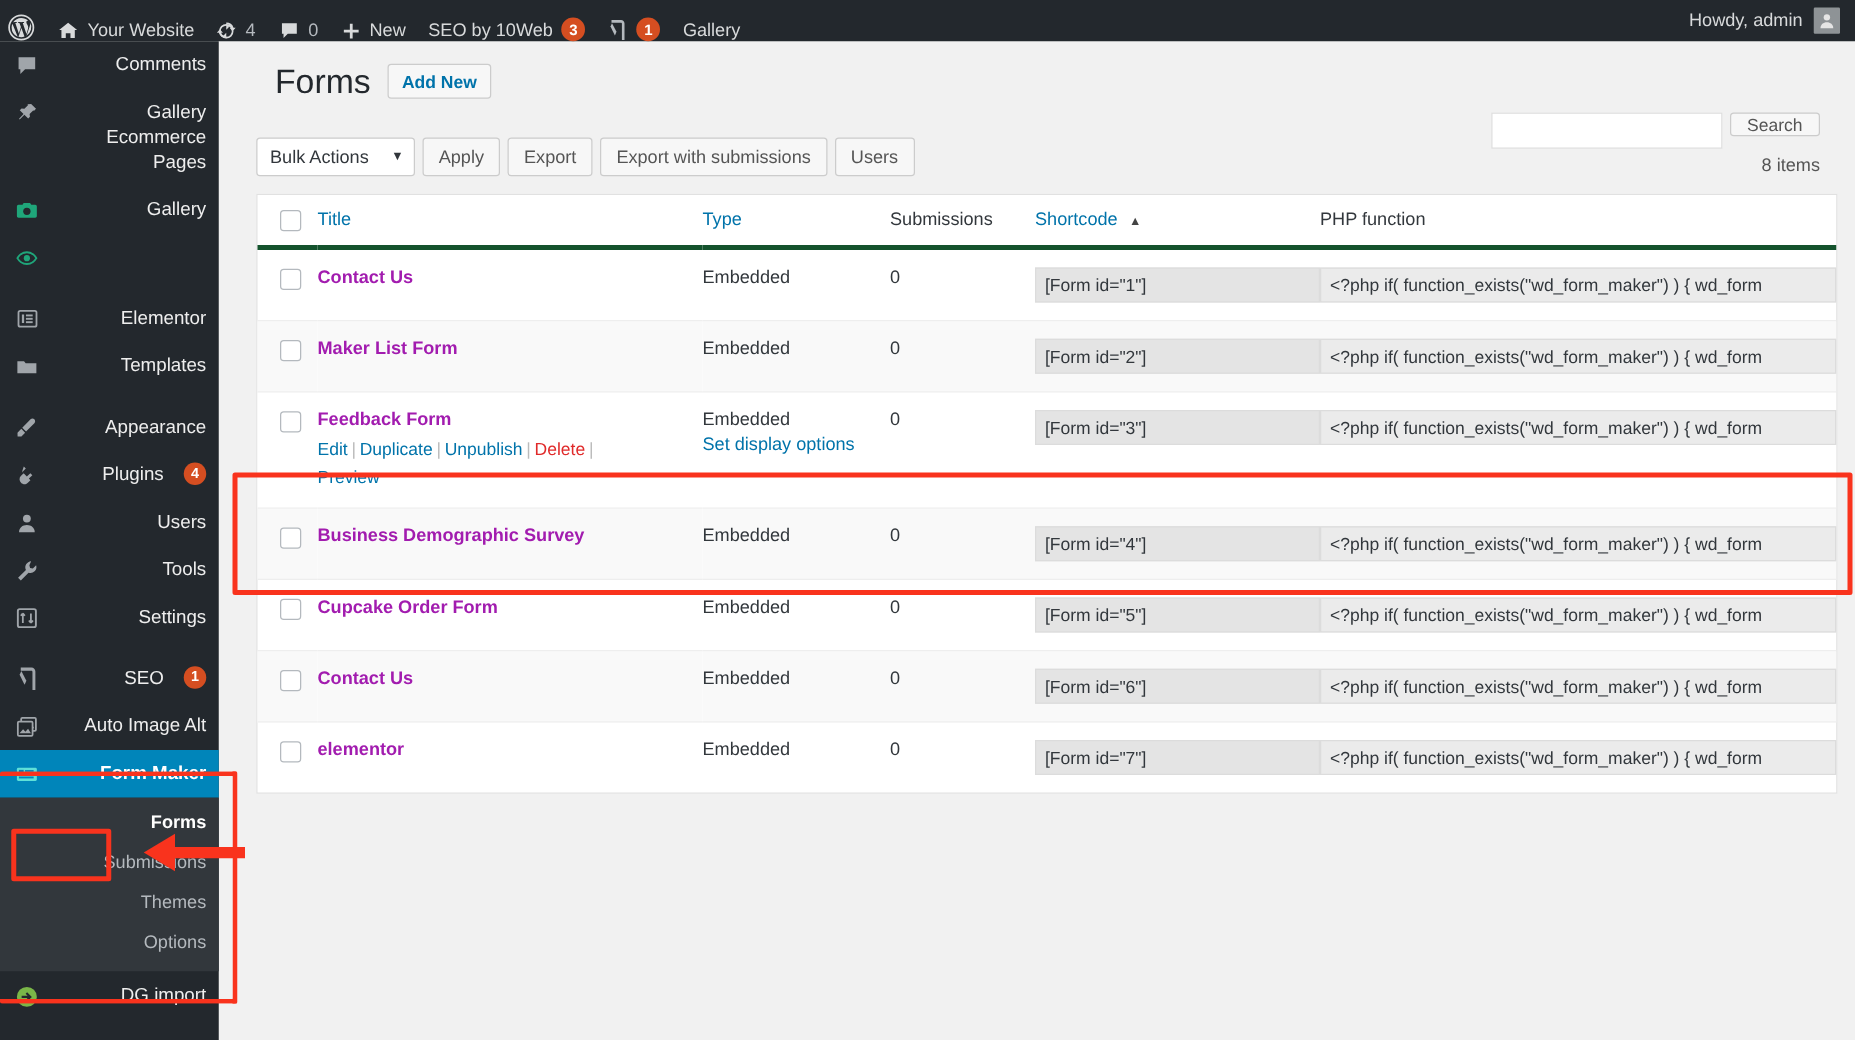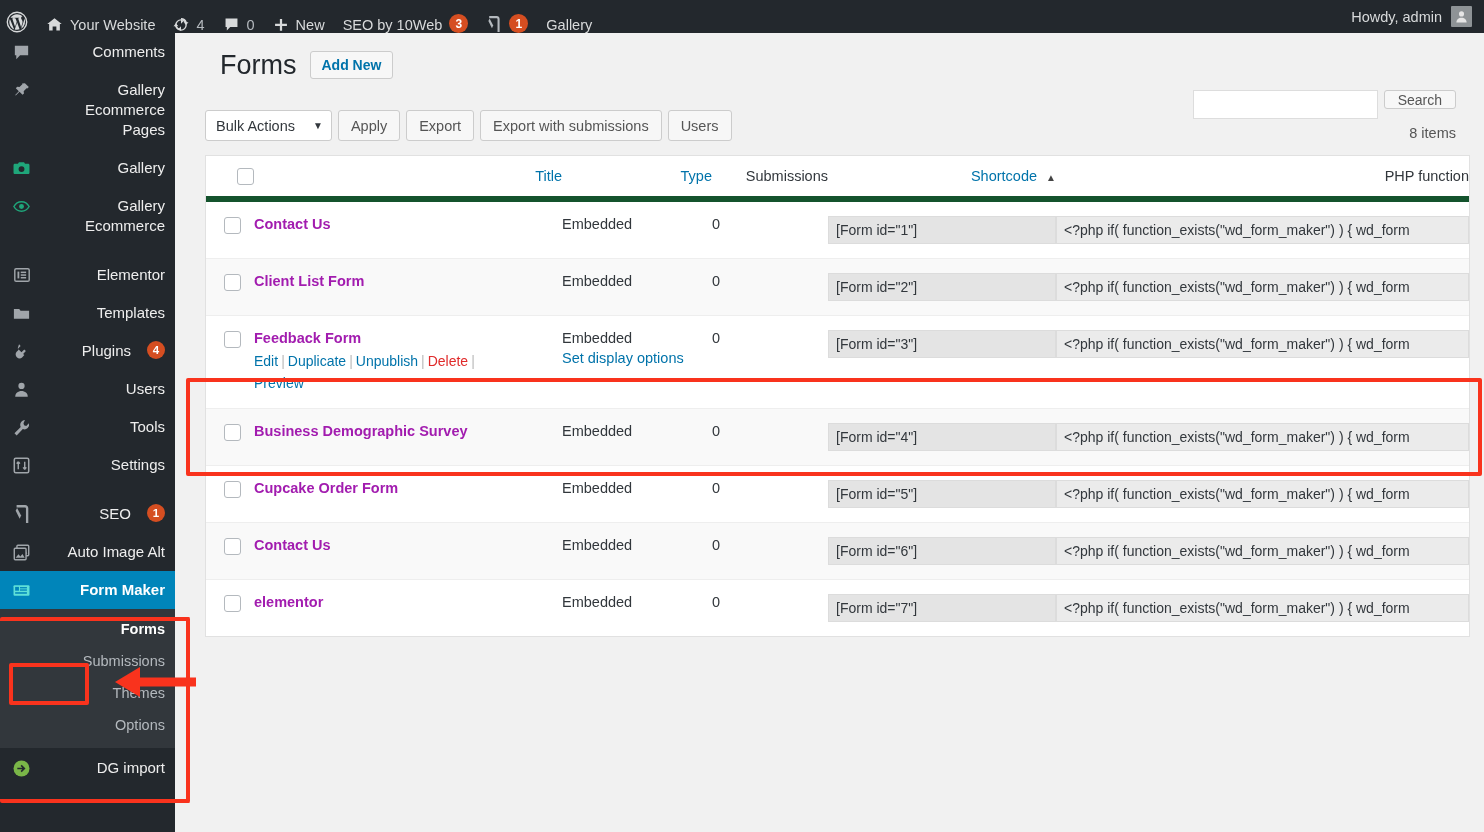--- a/index.html
+++ b/index.html
@@ -154,23 +154,23 @@
 
   
   .table-wrap {
     margin: 14px 14px 0 22px;
     background: #fff;
     border: 1px solid #e1e1e1;
     position: relative;
   }
   table.wp-list { width: 100%; border-collapse: collapse; table-layout: fixed; }
   table.wp-list thead th {
-    text-align: right; font-weight: 400; font-size: 14.5px;
+    text-align: left; font-weight: 400; font-size: 14.5px;
     padding: 11px 0 11px 0; color: #32373c;
-    border-bottom: 6px solid #14532d;
+    border-bottom: 4px solid #14532d;
     vertical-align: middle;
   }
   th.c-cb, td.c-cb { width: 48px; padding-left: 18px !important; }
   th.c-title, td.c-title { width: 308px; }
   th.c-type, td.c-type { width: 150px; }
   th.c-subs, td.c-subs { width: 116px; }
   th.c-short, td.c-short { width: 228px; }
   th.c-php, td.c-php { width: auto; }
   .th-link { color: #0073aa; }
   .th-plain { color: #32373c; }
@@ -320,21 +320,20 @@
     <span class="mi-label">Gallery</span>
   </div>
 
   <div class="menu-item">
     <span class="mi-icon" style="color:#1fa67a">
       <svg width="19" height="19" viewBox="0 0 20 20">
           <path d="M10 5c4 0 7 3.2 8 5-1 1.8-4 5-8 5s-7-3.2-8-5c1-1.8 4-5 8-5z" fill="none" stroke="currentColor" stroke-width="1.6"></path>
           <circle cx="10" cy="10" r="2.6" fill="currentColor"></circle>
         </svg>
     </span>
-    <span class="mi-label">Gallery Ecommerce</span>
   </div>
 
   <div class="menu-item spaced">
     <span class="mi-icon">
       <svg width="18" height="18" viewBox="0 0 20 20">
           <rect x="2" y="3" width="16" height="14" rx="1.5" fill="none" stroke="currentColor" stroke-width="1.6"></rect>
           <rect x="5" y="6.2" width="2" height="7.6" fill="currentColor"></rect>
           <rect x="8.6" y="6.2" width="6" height="1.7" fill="currentColor"></rect>
           <rect x="8.6" y="9.2" width="6" height="1.7" fill="currentColor"></rect>
           <rect x="8.6" y="12.2" width="6" height="1.7" fill="currentColor"></rect>
@@ -345,20 +344,29 @@
 
   <div class="menu-item">
     <span class="mi-icon">
       <svg width="19" height="19" viewBox="0 0 20 20">
           <path d="M2 5.2h5.6l1.4 1.8H18v8.4H2z" fill="currentColor"></path>
         </svg>
     </span>
     <span class="mi-label">Templates</span>
   </div>
 
+  <div class="menu-item spaced">
+    <span class="mi-icon">
+      <svg width="19" height="19" viewBox="0 0 20 20">
+          <path d="M16.3 2.6c.9.9.9 2.3 0 3.2l-7 7-3.2-3.2 7-7c.9-.9 2.3-.9 3.2 0z" fill="currentColor"></path>
+          <path d="M5.3 10.6l3.2 3.2-3.1 3.3-3.2-.1-.1-3.2z" fill="currentColor"></path>
+        </svg>
+    </span>
+    <span class="mi-label">Appearance</span>
+  </div>
 
   <div class="menu-item">
     <span class="mi-icon">
       <svg width="19" height="19" viewBox="0 0 20 20">
           <path d="M7.4 2.4 9.1 4.1 6.2 7l3.8 3.8 2.9-2.9 1.7 1.7-2.9 2.9 1.3 1.3-2.4 2.4c-1.6 1.6-4 1.3-5.5-.2S3.3 11.9 4.9 10.3L7.3 7.9 6 6.6z" fill="currentColor"></path>
         </svg>
     </span>
     <span class="mi-label">Plugins</span>
     <span class="mi-badge">4</span>
   </div>
@@ -503,21 +511,21 @@
             <td class="c-subs">0</td>
             <td class="c-short">
               <span class="ro-input">[Form id="1"]</span>
             </td>
             <td class="c-php php-cell">
               <span class="ro-input">&lt;?php if( function_exists("wd_form_maker") ) { wd_form</span>
             </td>
           </tr>
           <tr class="alt">
             <td class="c-cb"><span class="cb"></span></td>
-            <td class="c-title"><a class="row-title">Client List Form</a></td>
+            <td class="c-title"><a class="row-title">Maker List Form</a></td>
             <td class="c-type"><span>Embedded</span></td>
             <td class="c-subs">0</td>
             <td class="c-short">
               <span class="ro-input">[Form id="2"]</span>
             </td>
             <td class="c-php php-cell">
               <span class="ro-input">&lt;?php if( function_exists("wd_form_maker") ) { wd_form</span>
             </td>
           </tr>
           <tr class="rowh">

